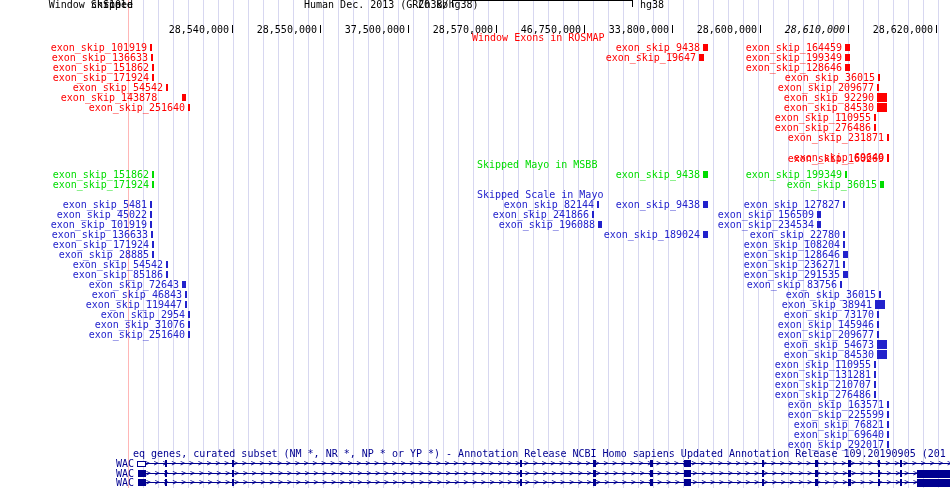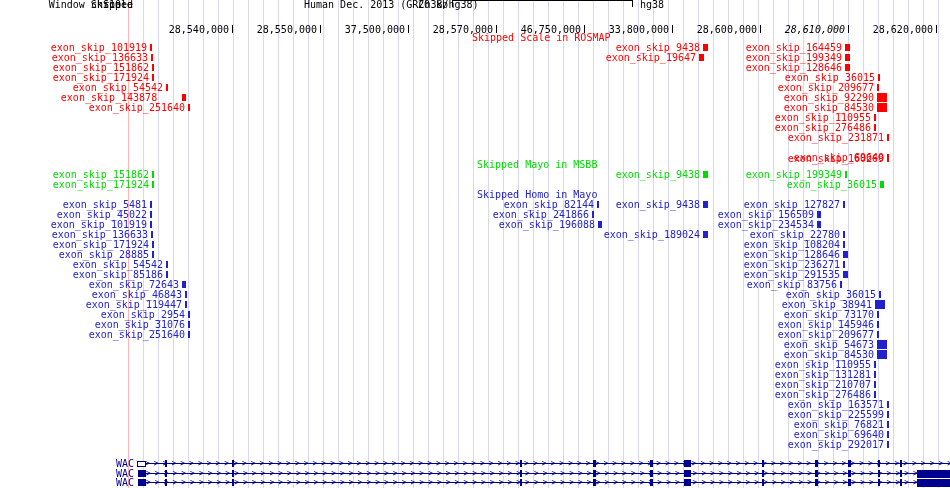--- a/index.html
+++ b/index.html
@@ -42,23 +42,24 @@
   <div class="abs r" id="scale-label">Scale</div>
   <div class="abs r" id="scale-value">20 kb</div>
   <div id="scalebar">
     <div class="hline"></div>
     <div class="cap-l"></div>
     <div class="cap-r"></div>
   </div>
   <div class="abs" id="assembly-short">hg38</div>
   <div class="abs r" id="chrom-label">chr10:</div>
 
-  <div class="track-title" id="title-rosmap" style="color: rgb(255, 0, 0);">Skipped Scale in ROSMAP</div>
+  <div class="track-title" id="title-rosmap" style="color: rgb(255, 0, 0);">Window Exons in ROSMAP</div>
   <div class="track-title" id="title-msbb" style="color: rgb(0, 220, 0);">Skipped Mayo in MSBB</div>
-  <div class="track-title" id="title-mayo" style="color: rgb(34, 34, 204);">Skipped Homo in Mayo</div>
+  <div class="track-title" id="title-mayo" style="color: rgb(34, 34, 204);">Skipped Scale in Mayo</div>
+  <div class="track-title" id="title-refseq" style="color: rgb(0, 0, 144);">eq genes, curated subset (NM_*, NR_*, NP_* or YP_*) - Annotation Release NCBI Homo sapiens Updated Annotation Release 109.20190905 (201</div>
 
   <div id="dynamic">
       <div style="position: absolute; white-space: pre; left: 159px; top: 25px; width: 70px; text-align: right; line-height: 10px;">28,540,000</div>
       <div style="position: absolute; white-space: pre; left: 232px; top: 25px; width: 1px; height: 8px; background: rgb(0, 0, 0);"></div>
       <div style="position: absolute; white-space: pre; left: 247px; top: 25px; width: 70px; text-align: right; line-height: 10px;">28,550,000</div>
       <div style="position: absolute; white-space: pre; left: 320px; top: 25px; width: 1px; height: 8px; background: rgb(0, 0, 0);"></div>
       <div style="position: absolute; white-space: pre; left: 335px; top: 25px; width: 70px; text-align: right; line-height: 10px;">37,500,000</div>
       <div style="position: absolute; white-space: pre; left: 408px; top: 25px; width: 1px; height: 8px; background: rgb(0, 0, 0);"></div>
       <div style="position: absolute; white-space: pre; left: 423px; top: 25px; width: 70px; text-align: right; line-height: 10px;">28,570,000</div>
       <div style="position: absolute; white-space: pre; left: 496px; top: 25px; width: 1px; height: 8px; background: rgb(0, 0, 0);"></div>

